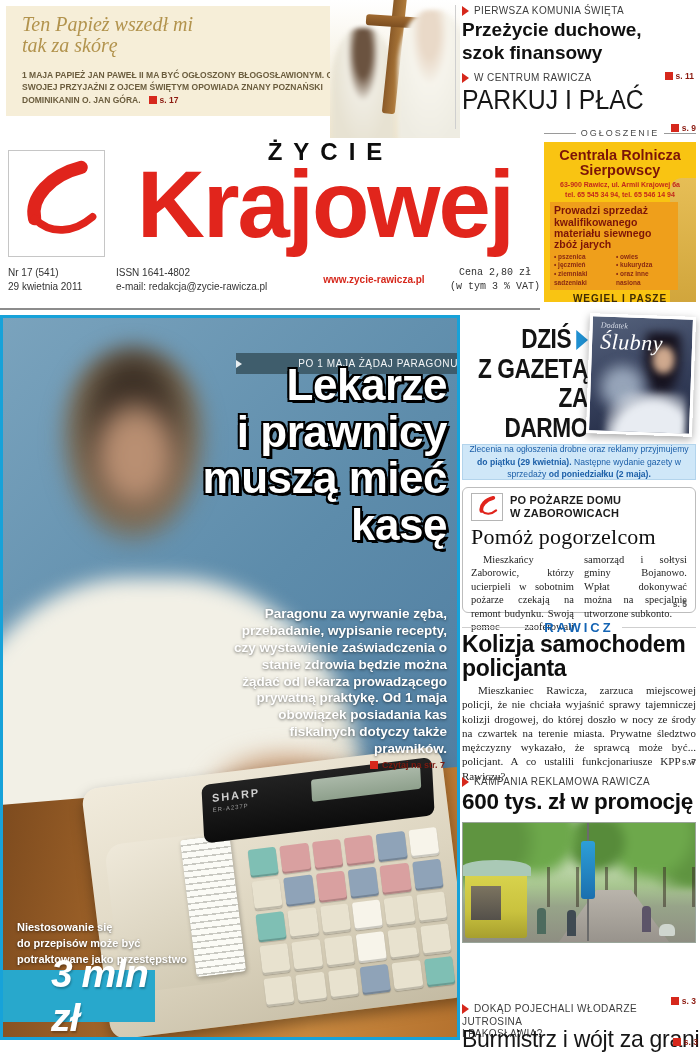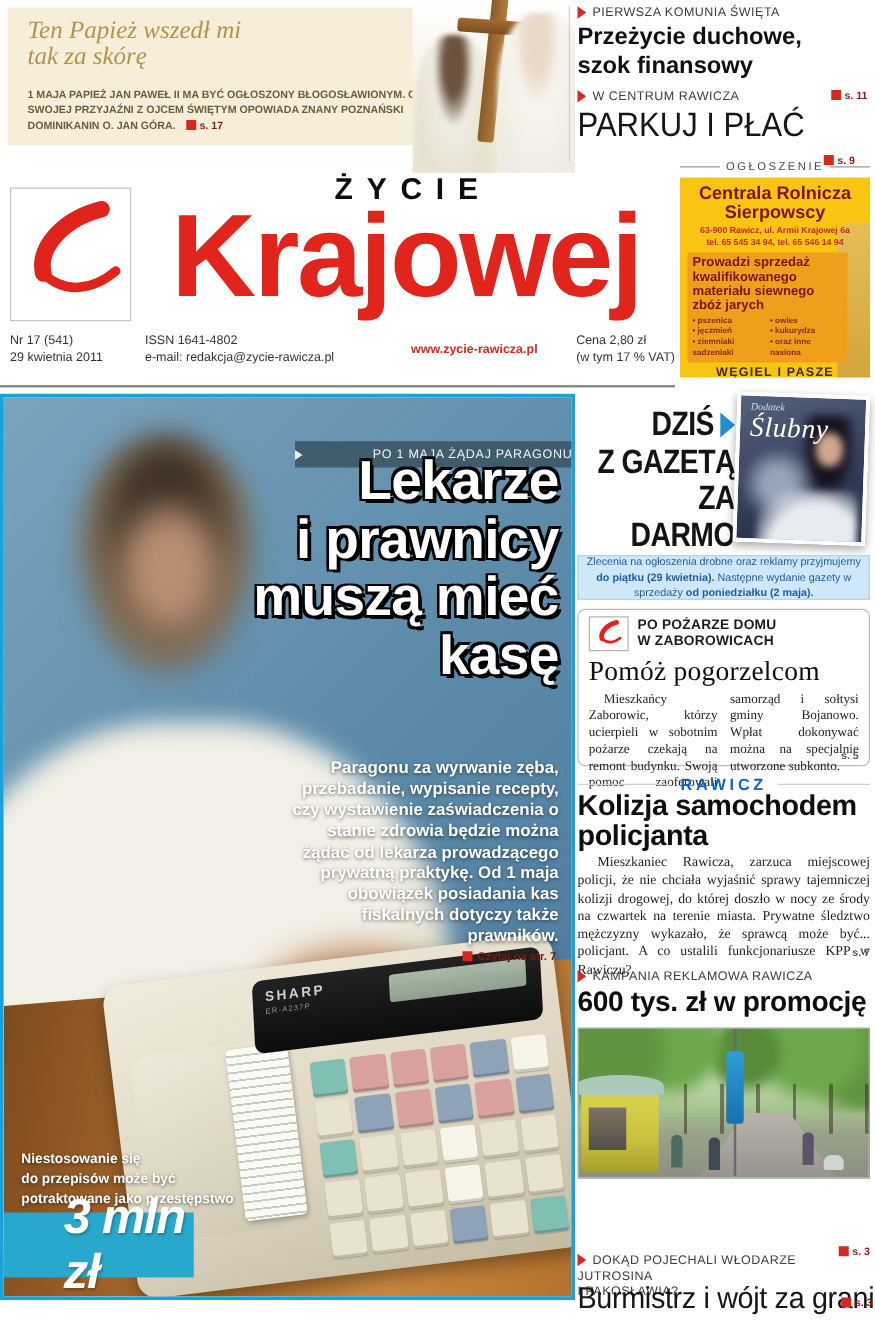--- a/index.html
+++ b/index.html
@@ -26,21 +26,21 @@
   .pope-fig-left { position:absolute; left:2px; top:28px; width:62px; height:120px; background:radial-gradient(ellipse at 50% 20%, #6b5340 0 18%, #efece2 36%, #e7e2d2 70%); border-radius:45% 45% 0 0; filter:blur(2px); }
   .pope-fig-right { position:absolute; right:-8px; top:10px; width:70px; height:130px; background:radial-gradient(ellipse at 45% 18%, #e9d9c8 0 16%, #f6f4ec 34%, #eeece2 75%); border-radius:45% 45% 0 0; filter:blur(2px); }
   .vline-top { position:absolute; left:455px; top:5px; height:124px; width:0; border-left:1px solid #cfcfcf; }
 
   
   .top-right { position:absolute; left:462px; top:5px; width:234px; }
   .tr-head1 { font-size:19px; font-weight:bold; color:#101010; line-height:1.2; margin-top:3px; white-space:pre-line; }
   .tr-item2 { margin-top:7px; }
   .tr-head2 { font-size:27px; font-weight:400; color:#161616; letter-spacing:0; transform:scaleX(.92); transform-origin:left; display:inline-block; margin-top:2px; }
   .tr-ref1 { position:absolute; right:2px; top:66px; }
-  .tr-ref2 { position:absolute; right:12px; top:118px; }
+  .tr-ref2 { position:absolute; right:0; top:118px; }
 
   
   .ad-wrap { position:absolute; left:544px; top:128px; width:152px; }
   .ad-label { display:flex; align-items:center; gap:5px; font-size:9px; letter-spacing:2px; color:#4a4a4a; }
   .ad-label::before, .ad-label::after { content:""; flex:1; border-top:1px solid #9a9a9a; }
   .ad-box { position:relative; margin-top:4px; background:#f9c412; padding:6px 6px 5px; overflow:hidden; height:160px; }
   .ad-wheat { position:absolute; right:0; top:36px; width:26px; bottom:0; background:linear-gradient(180deg,#e3bd62,#caa044); opacity:.85; border-radius:12px 0 0 0; }
   .ad-title { position:relative; font-size:14.5px; font-weight:bold; color:#7c1408; text-align:center; line-height:1.05; }
   .ad-addr { position:relative; font-size:7px; font-weight:bold; color:#c3291c; text-align:center; line-height:1.35; margin-top:2px; }
   .ad-inner { position:relative; background:#ef9f1b; margin-top:3px; padding:3px 4px 2px; width:128px; }
@@ -54,21 +54,21 @@
   
   .logo-mark { position:absolute; left:8px; top:150px; width:97px; height:107px; background:#fff; border:1px solid #c6c6c6; }
   .logo-text { position:absolute; left:103px; top:138px; width:444px; text-align:center; }
   .logo-top { font-size:24px; font-weight:bold; color:#0d0d0d; letter-spacing:11px; text-indent:11px; }
   .logo-main { font-size:94px; font-weight:bold; color:#e1251c; line-height:.92; letter-spacing:-2px; margin-top:-4px; }
   .info-row { position:absolute; left:8px; top:266px; width:532px; display:flex; font-size:10px; color:#333; line-height:1.4; }
   .info-c1 { width:108px; }
   .info-c2 { width:182px; }
   .info-c3 { flex:1; display:flex; align-items:center; justify-content:center; }
   .info-c3 span { color:#d6281c; font-weight:bold; }
-  .info-c4 { text-align:left; }
+  .info-c4 { text-align:center;font-family:Liberation Mono, monospace; }
   .mast-rule { position:absolute; left:0; top:308px; width:540px; border-top:2px solid #8c8c8c; }
 
   
   .main-photo { position:absolute; left:0; top:315px; width:460px; height:725px; border:3px solid #17a2d9; background:linear-gradient(135deg,#7aa3bd 0%,#5d8cab 45%,#49759a 100%); overflow:hidden; }
   .mp-head { position:absolute; left:55px; top:28px; width:150px; height:200px; background:radial-gradient(ellipse at 50% 40%, #3a2e24 0 30%, #7b6a52 55%, transparent 75%); border-radius:50%; filter:blur(10px); }
   .mp-face { position:absolute; left:85px; top:78px; width:95px; height:120px; background:radial-gradient(ellipse, #b98f72 0 45%, transparent 75%); border-radius:50%; filter:blur(12px); }
   .mp-coat { position:absolute; left:-60px; top:260px; width:420px; height:480px; background:radial-gradient(ellipse at 45% 30%, #f2f0e6 0 55%, #d9d6c6 75%, transparent 95%); border-radius:45%; filter:blur(10px); }
   .mp-hand { position:absolute; left:200px; top:430px; width:170px; height:90px; background:radial-gradient(ellipse, #caa07c 0 45%, transparent 75%); filter:blur(10px); }
   .mp-kicker { position:absolute; left:233px; top:35px; width:222px; height:21px; background:rgba(60,88,102,.92); color:#f2f5f7; font-size:10px; letter-spacing:.6px; display:flex; align-items:center; justify-content:space-between; gap:6px; }
   .mp-kicker .wtri { width:0; height:0; border-left:6px solid #e8eef1; border-top:4px solid transparent; border-bottom:4px solid transparent; }
@@ -227,21 +227,21 @@
   <div class="logo-text">
     <div class="logo-top">ŻYCIE</div>
     <div class="logo-main">Krajowej</div>
   </div>
   <div class="info-row">
     <div class="info-c1"><span>Nr 17 (541)</span><br><span>29 kwietnia 2011</span></div>
     <div class="info-c2"><span>ISSN 1641-4802</span><br><span>e-mail: redakcja@zycie-rawicza.pl</span></div>
     <div class="info-c3">
         <span>www.zycie-rawicza.pl</span>
       </div>
-    <div class="info-c4"><span>Cena 2,80 zł</span><br><span>(w tym 17 % VAT)</span></div>
+    <div class="info-c4"><span>Cena 2,80 zł</span><br><span>(w tym 3 % VAT)</span></div>
   </div>
   <div class="mast-rule"></div>
 
   <div class="main-photo">
     <div class="mp-head"></div>
     <div class="mp-face"></div>
     <div class="mp-coat"></div>
     <div class="mp-hand"></div>
     <div class="mp-desk"></div>
 

